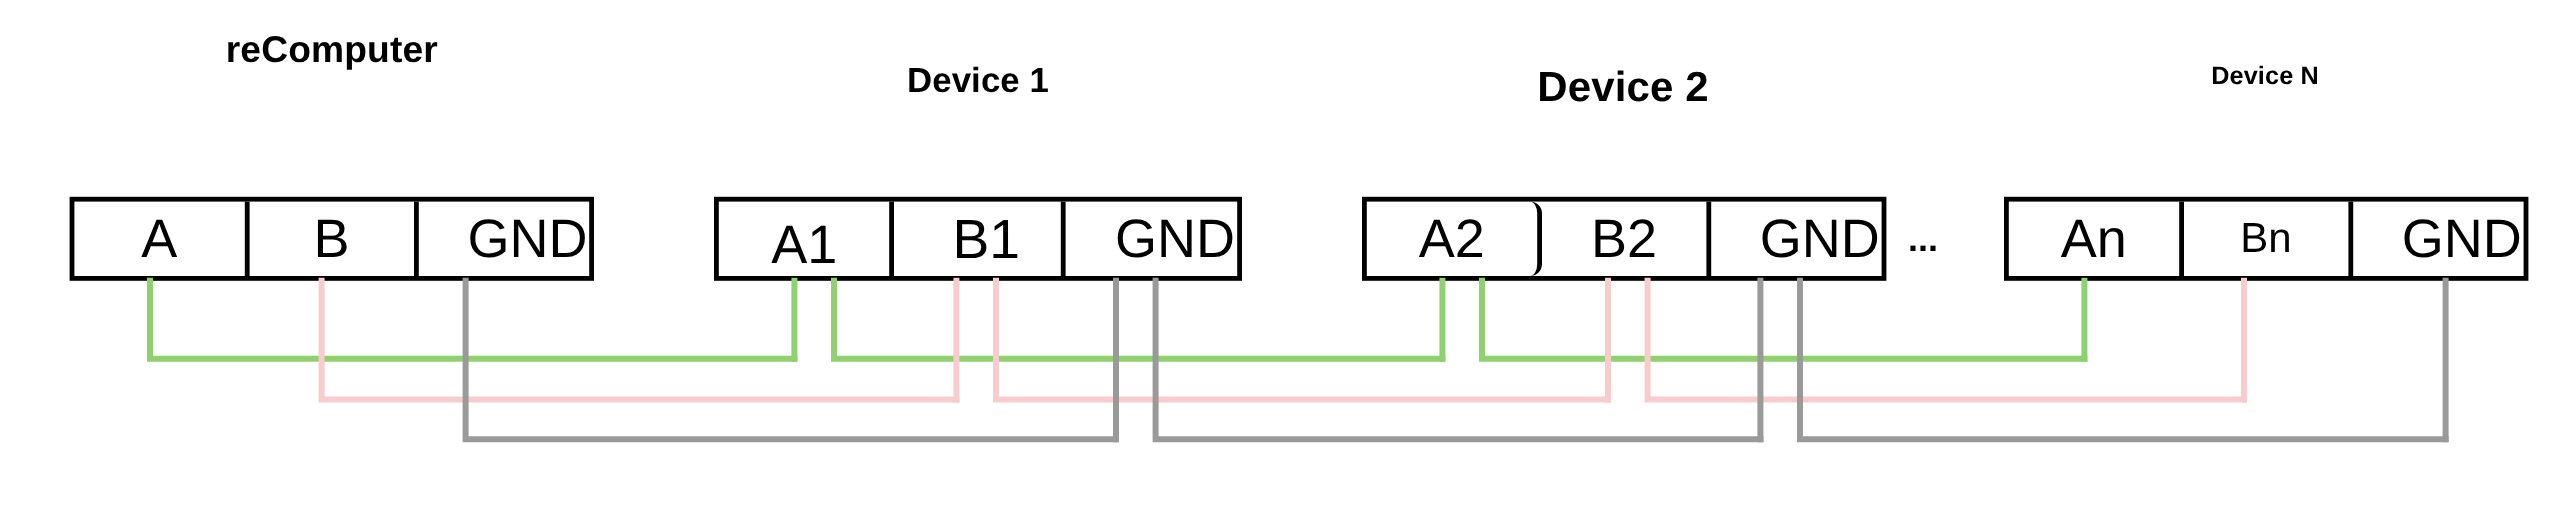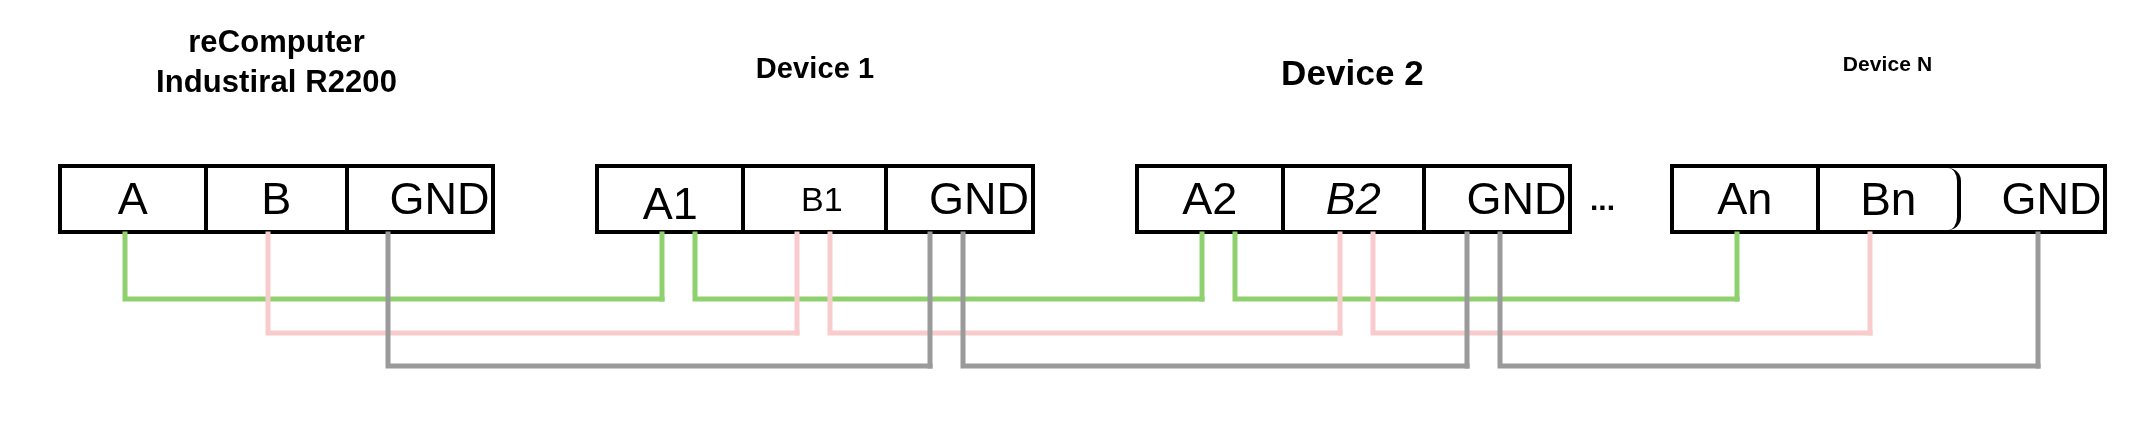--- a/index.html
+++ b/index.html
@@ -66,21 +66,20 @@
     pointer-events:none;
   }
 </style>
 </head>
 <body>
 
 <div id="stage">
 
   <div class="caption" style="left:58px; top:22px; width:437px; font-size:31px;">
     <span class="cap-line">reComputer</span>
-    <span class="cap-line">Industiral R2200</span>
   </div>
 
   <div class="caption" style="left:595px; top:50px; width:440px; font-size:29px;">
     <span class="cap-line">Device 1</span>
   </div>
 
   <div class="caption" style="left:1135px; top:50px; width:435px; font-size:35px;">
     <span class="cap-line">Device 2</span>
   </div>
 
@@ -97,47 +96,47 @@
     </div>
     <div class="term" style="width:143px; font-size:45px;">
       <span>GND</span>
     </div>
   </div>
 
   <div class="block" style="left:595px; top:164px; width:440px; height:70px;">
     <div class="term" style="width:148px; font-size:45px;align-items:flex-end;">
       <span>A1</span>
     </div>
-    <div class="term" style="width:144px; font-size:34px;padding-left:14px;">
+    <div class="term" style="width:144px; font-size:46px;padding-left:14px;">
       <span>B1</span>
     </div>
     <div class="term" style="width:144px; font-size:45px;">
       <span>GND</span>
     </div>
   </div>
 
   <div class="block" style="left:1135px; top:164px; width:437px; height:70px;">
-    <div class="term" style="width:147px; font-size:45px;">
+    <div class="term" style="width:147px; font-size:45px;border-radius:10px;">
       <span>A2</span>
     </div>
-    <div class="term" style="width:143px; font-size:45px;font-style:italic;">
+    <div class="term" style="width:143px; font-size:45px;">
       <span>B2</span>
     </div>
     <div class="term" style="width:143px; font-size:45px;">
       <span>GND</span>
     </div>
   </div>
 
   <div class="ellipsis" style="left:1590px; top:185px; font-size:30px;">...</div>
 
   <div class="block" style="left:1670px; top:164px; width:437px; height:70px;">
     <div class="term" style="width:147px; font-size:45px;text-align:center;">
       <span>An</span>
     </div>
-    <div class="term" style="width:143px; font-size:46px;border-radius:13px;">
+    <div class="term" style="width:143px; font-size:35px;">
       <span>Bn</span>
     </div>
     <div class="term" style="width:143px; font-size:45px;">
       <span>GND</span>
     </div>
   </div>
 
   <svg class="wire-layer" viewBox="0 0 2133 432" width="2133" height="432" xmlns="http://www.w3.org/2000/svg">
 
     <path d="M125,234 L125,299 L662,299" fill="none" stroke="#8FD16F" stroke-width="5" stroke-linecap="square"></path>

